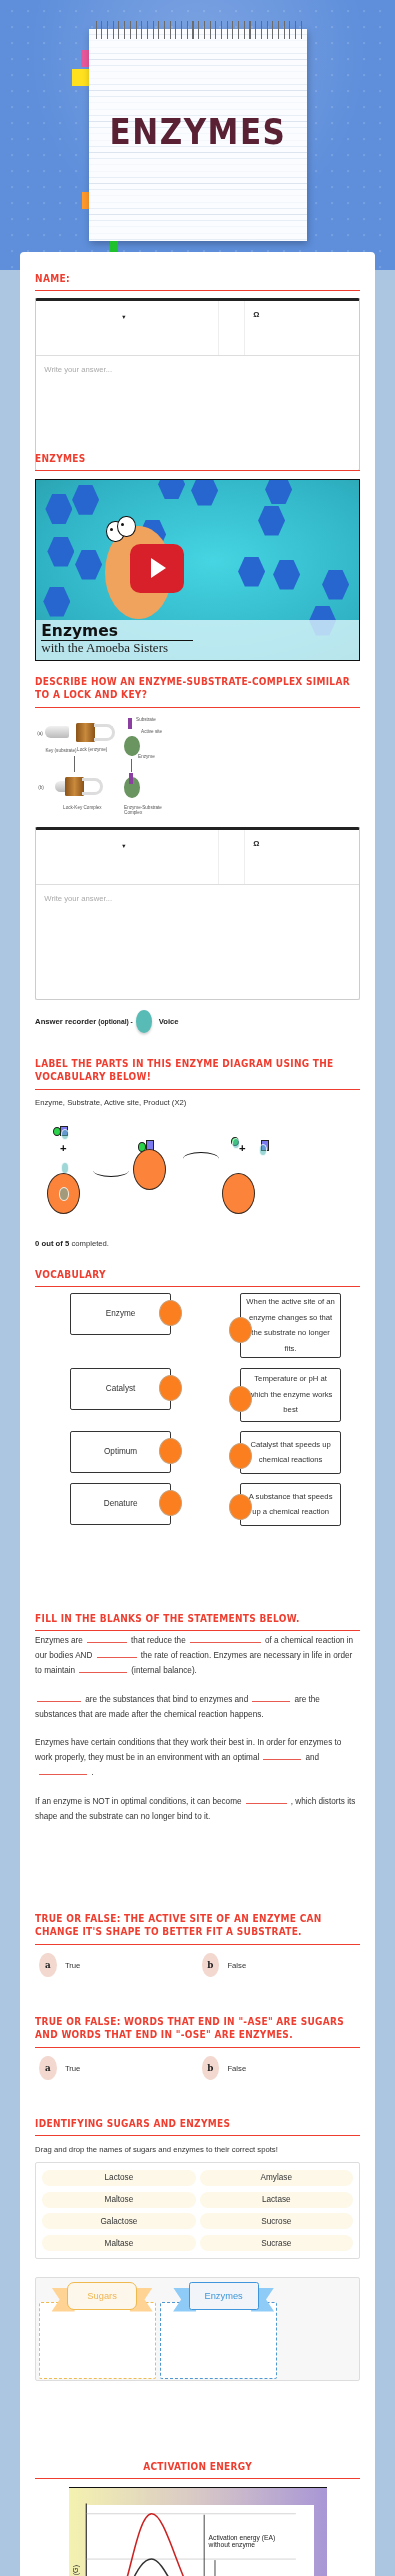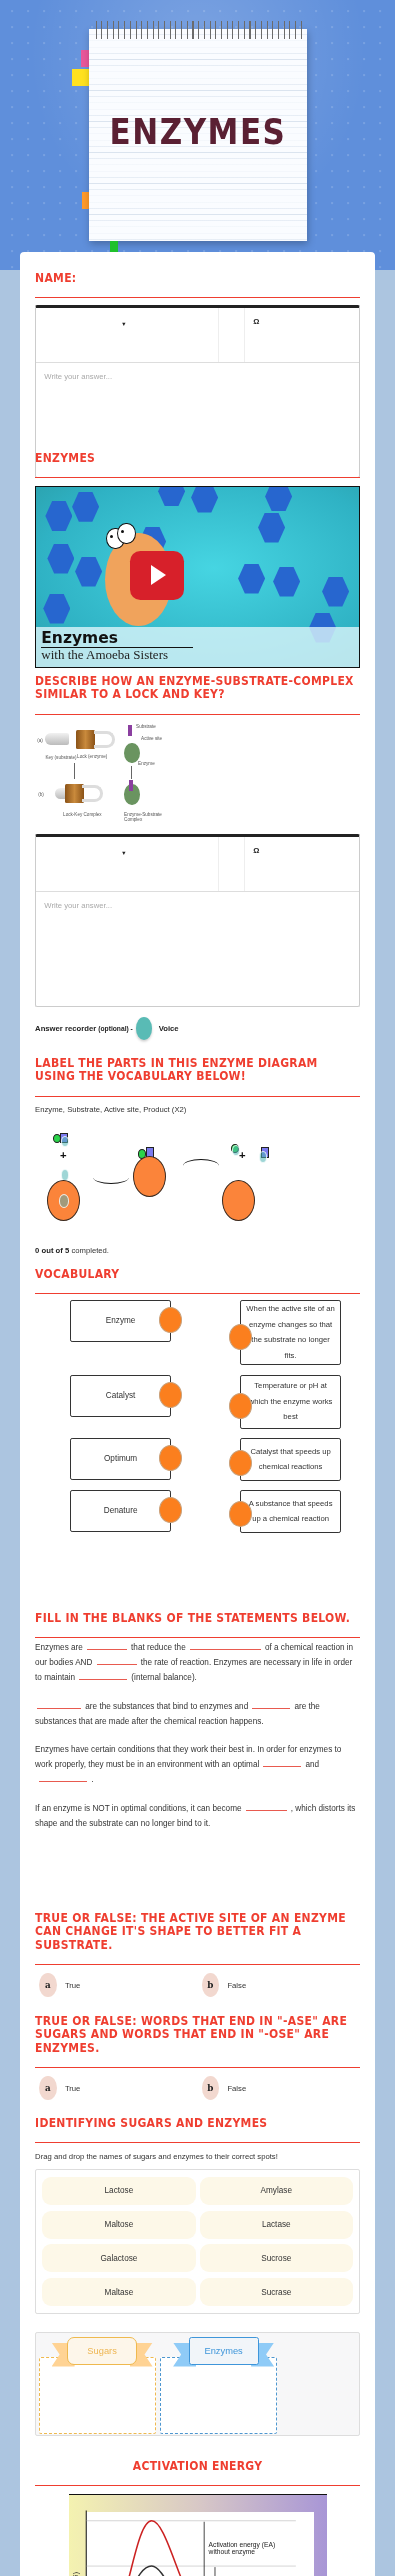--- a/index.html
+++ b/index.html
@@ -43,22 +43,22 @@
   }
   
   .card {
     position: absolute; left: 19.6px; top: 252px; width: 355px; height: 2720px;
     background: #fff; border-radius: 4.1px;
   }
   .section { position: absolute; left: 15.5px; width: 325px; }
   .q-title {
     font-family: "DejaVu Sans Condensed", "DejaVu Sans", sans-serif;
     font-weight: bold; color: #ef3e30; text-transform: uppercase;
-    font-size: 12px; line-height: 13.4px; letter-spacing: 0.3px;
-    padding-bottom: 12px; border-bottom: 0.8px solid #ef3e30;
+    font-size: 10px; line-height: 13.4px; letter-spacing: 0.3px;
+    padding-bottom: 5px; border-bottom: 0.8px solid #ef3e30;
   }
   .q-title.center { text-align: center; }
   
   .editor { margin-top: 7.2px; border: 0.5px solid #ccc; border-top: 3.1px solid #222; border-radius: 2.1px; }
   .editor-toolbar { height: 55px; border-bottom: 1px solid #ddd; display: flex; }
   .tb-left { width: 183px; border-right: 0.5px solid #eee; position: relative; }
   .tb-mid { width: 26px; border-right: 0.5px solid #eee; }
   .tb-right { flex: 1; position: relative; }
   .dropdown-caret { position: absolute; left: 85px; top: 13px; font-size: 5.7px; color: #222; }
   .omega { position: absolute; left: 8.2px; top: 9.3px; font-size: 7.7px; font-weight: bold; color: #222; }
@@ -116,21 +116,21 @@
   .blank { display: inline-block; border-bottom: 0.8px solid #e85a4f; height: 9.3px; vertical-align: baseline; margin: 0 4.1px; cursor: pointer; }
   .word-bank { border: 0.5px solid #ddd; border-radius: 2.1px; padding: 3.1px 4.1px; display: flex; flex-wrap: wrap; gap: 1.5px 3.6px; }
   .chip { background: #e2e2e2; border-radius: 8.2px; padding: 3.1px 5.2px; font-size: 7.2px; color: #333; cursor: grab; }
   
   .options { display: flex; margin-top: 8.2px; }
   .option { width: 50%; display: flex; align-items: center; cursor: pointer; }
   .opt-badge { width: 17.5px; height: 24px; border-radius: 50%; background: #f2d8cf; display: flex; align-items: center; justify-content: center; font-family: "DejaVu Serif", serif; font-size: 8.8px; font-weight: bold; color: #222; margin-left: 4.1px; margin-right: 8.2px; }
   .opt-label { font-size: 7.7px; color: #333; }
   
   .sort-items { margin-top: 8.2px; border: 0.5px solid #ddd; border-radius: 2.1px; padding: 7.2px 6.2px; display: grid; grid-template-columns: 1fr 1fr; gap: 5.7px 4.1px; }
-  .sort-item { background: #fdf8e8; border-radius: 9px; height: 28px; display: flex; align-items: center; justify-content: center; font-size: 8.2px; color: #333; cursor: grab; }
+  .sort-item { background: #fdf8e8; border-radius: 9px; height: 16px; display: flex; align-items: center; justify-content: center; font-size: 8.2px; color: #333; cursor: grab; }
   .buckets { margin-top: 17.5px; border: 0.5px solid #ddd; border-radius: 2.1px; background: #f7f7f8; height: 104px; position: relative; }
   .bucket { position: absolute; top: 24px; width: 117px; height: 77px; border: 0.8px dashed; border-radius: 2.1px; background: #fff; cursor: pointer; }
   .bucket.s { left: 2.6px; border-color: #efb94e; }
   .bucket.e { left: 124px; border-color: #4e97d0; }
   .ribbon { position: absolute; top: 4.6px; height: 28px; }
   .ribbon .wing { position: absolute; top: 5.2px; width: 23px; height: 24px; }
   .ribbon .face { position: absolute; left: 15.5px; top: 0; width: 70px; height: 28px; border: 1px solid; border-radius: 2.6px; display: flex; align-items: center; justify-content: center; font-size: 9.3px; }
   .ribbon.s { left: 15.5px; width: 101px; }
   .ribbon.s .wing { background: #ffd394; }
   .ribbon.s .face { background: #fdf6ea; border-color: #efb94e; color: #eeb653; border-radius: 7px; }

